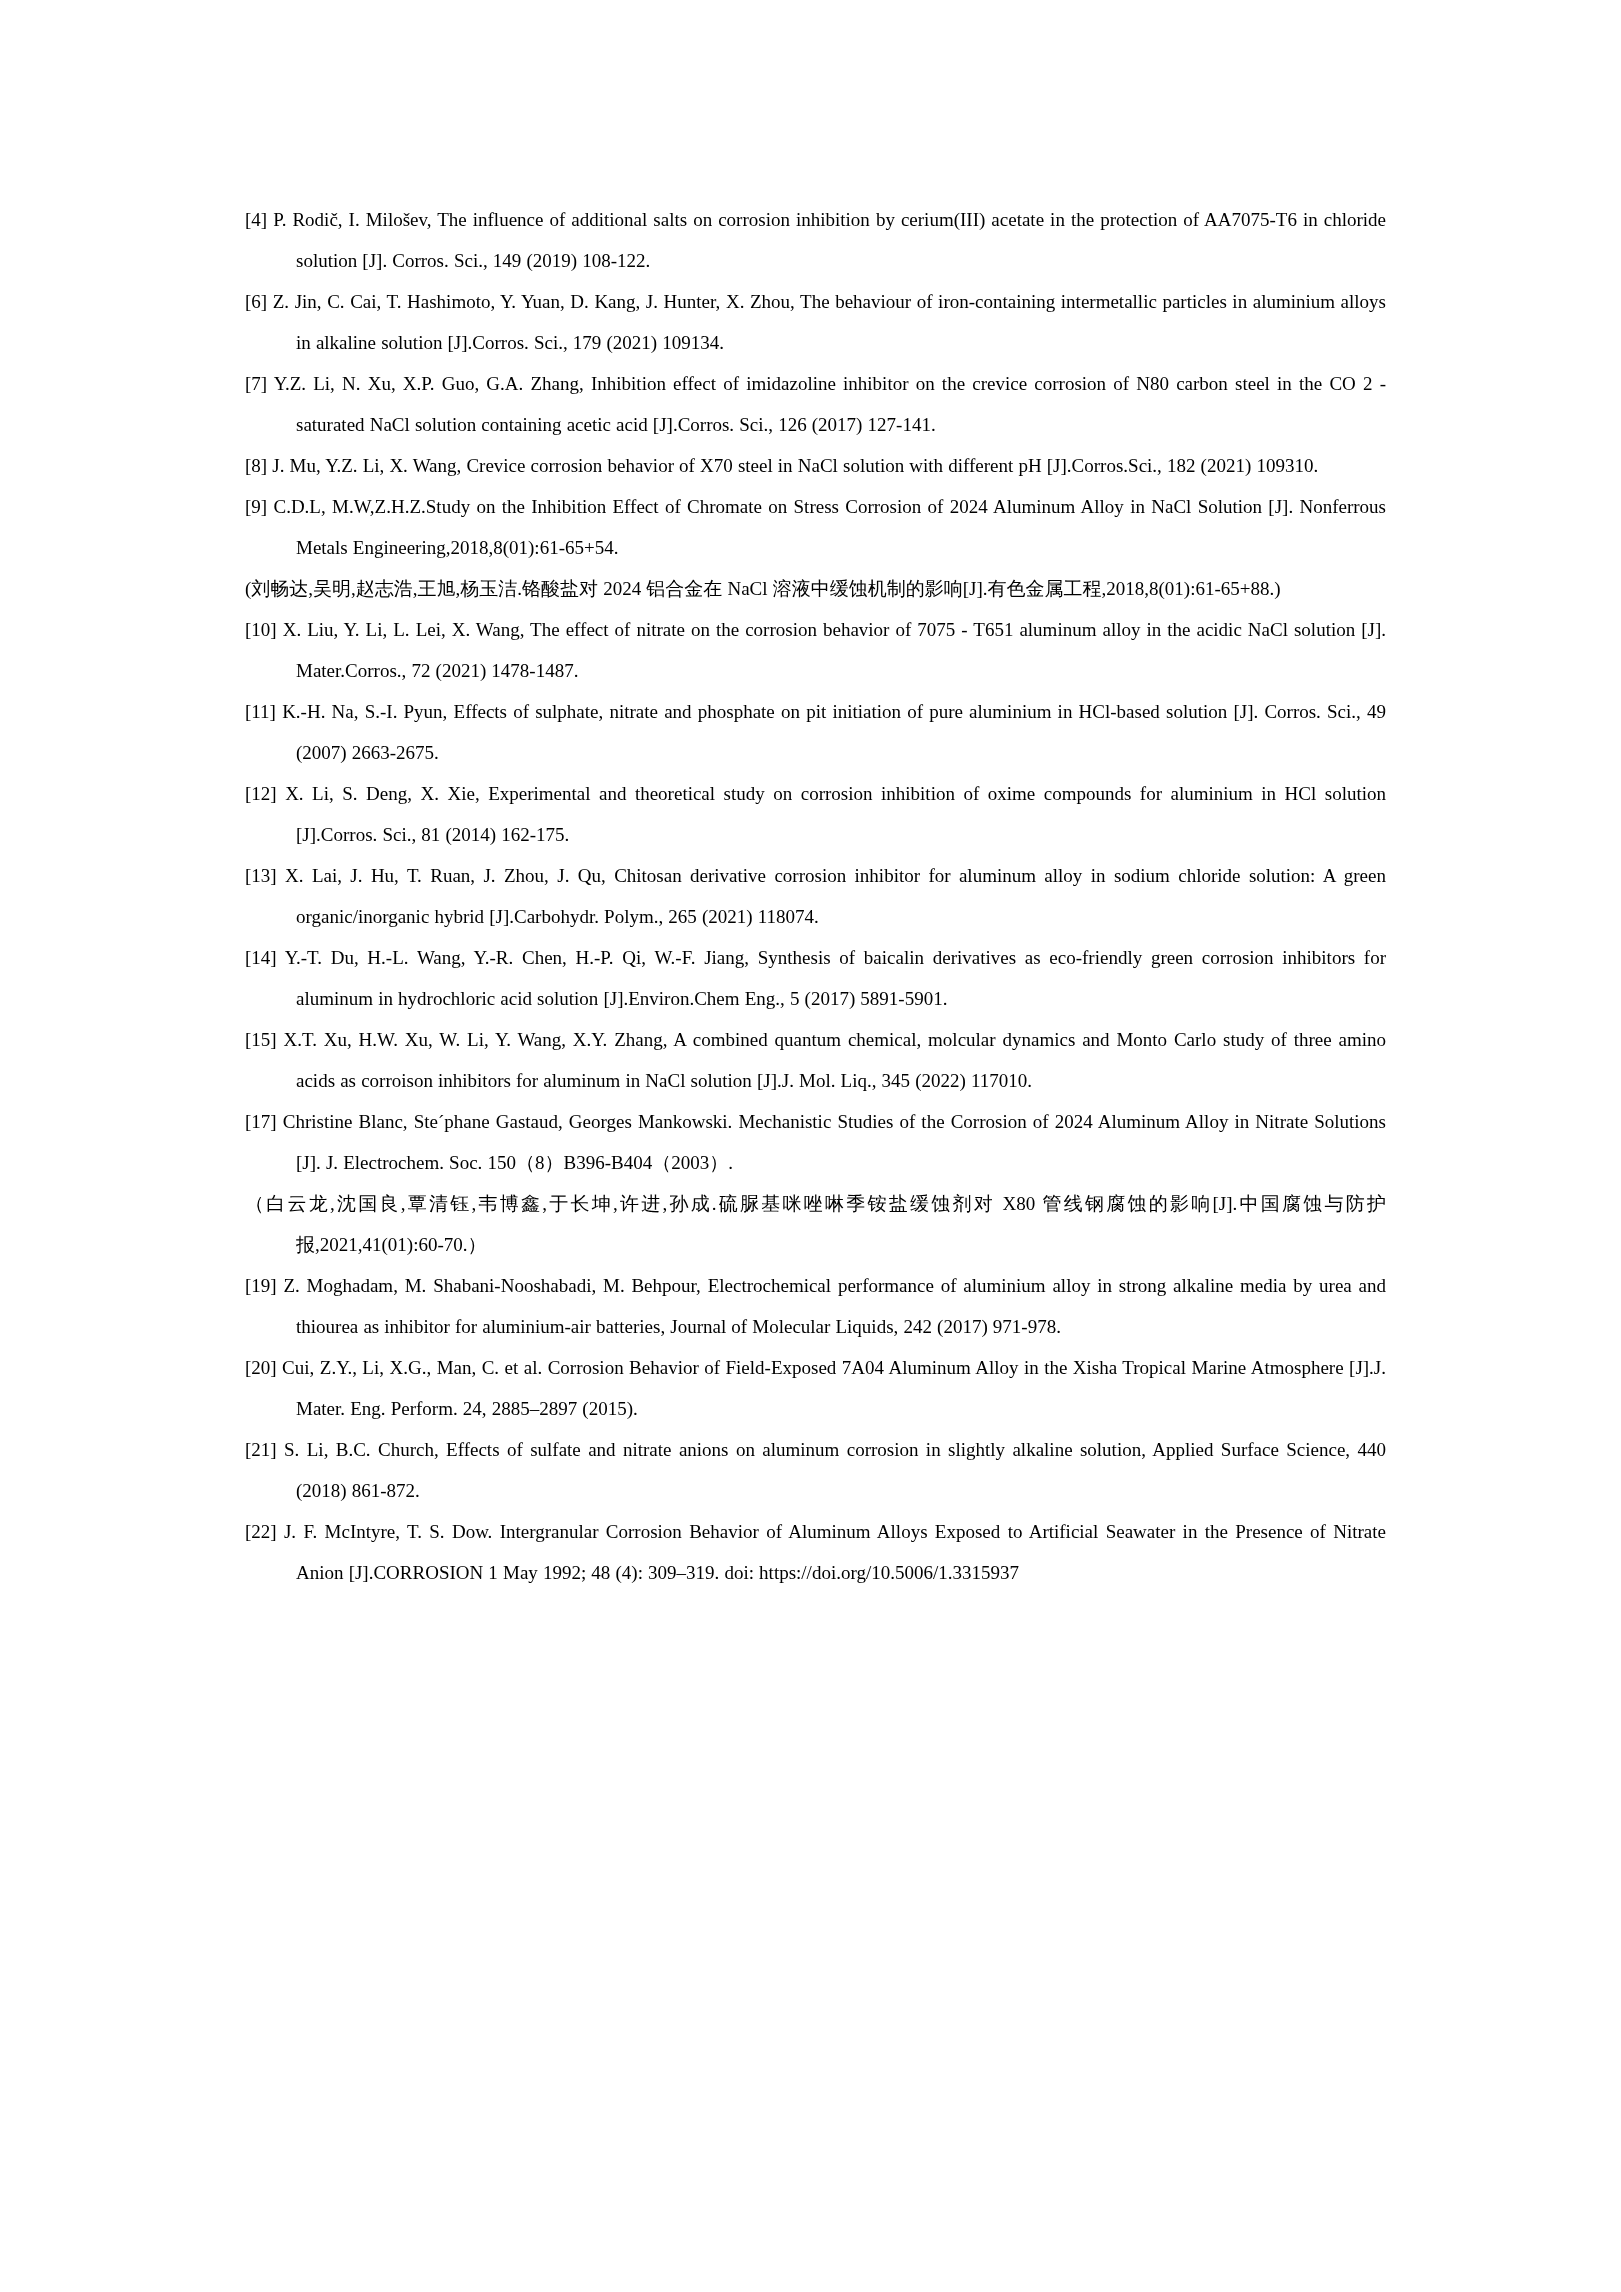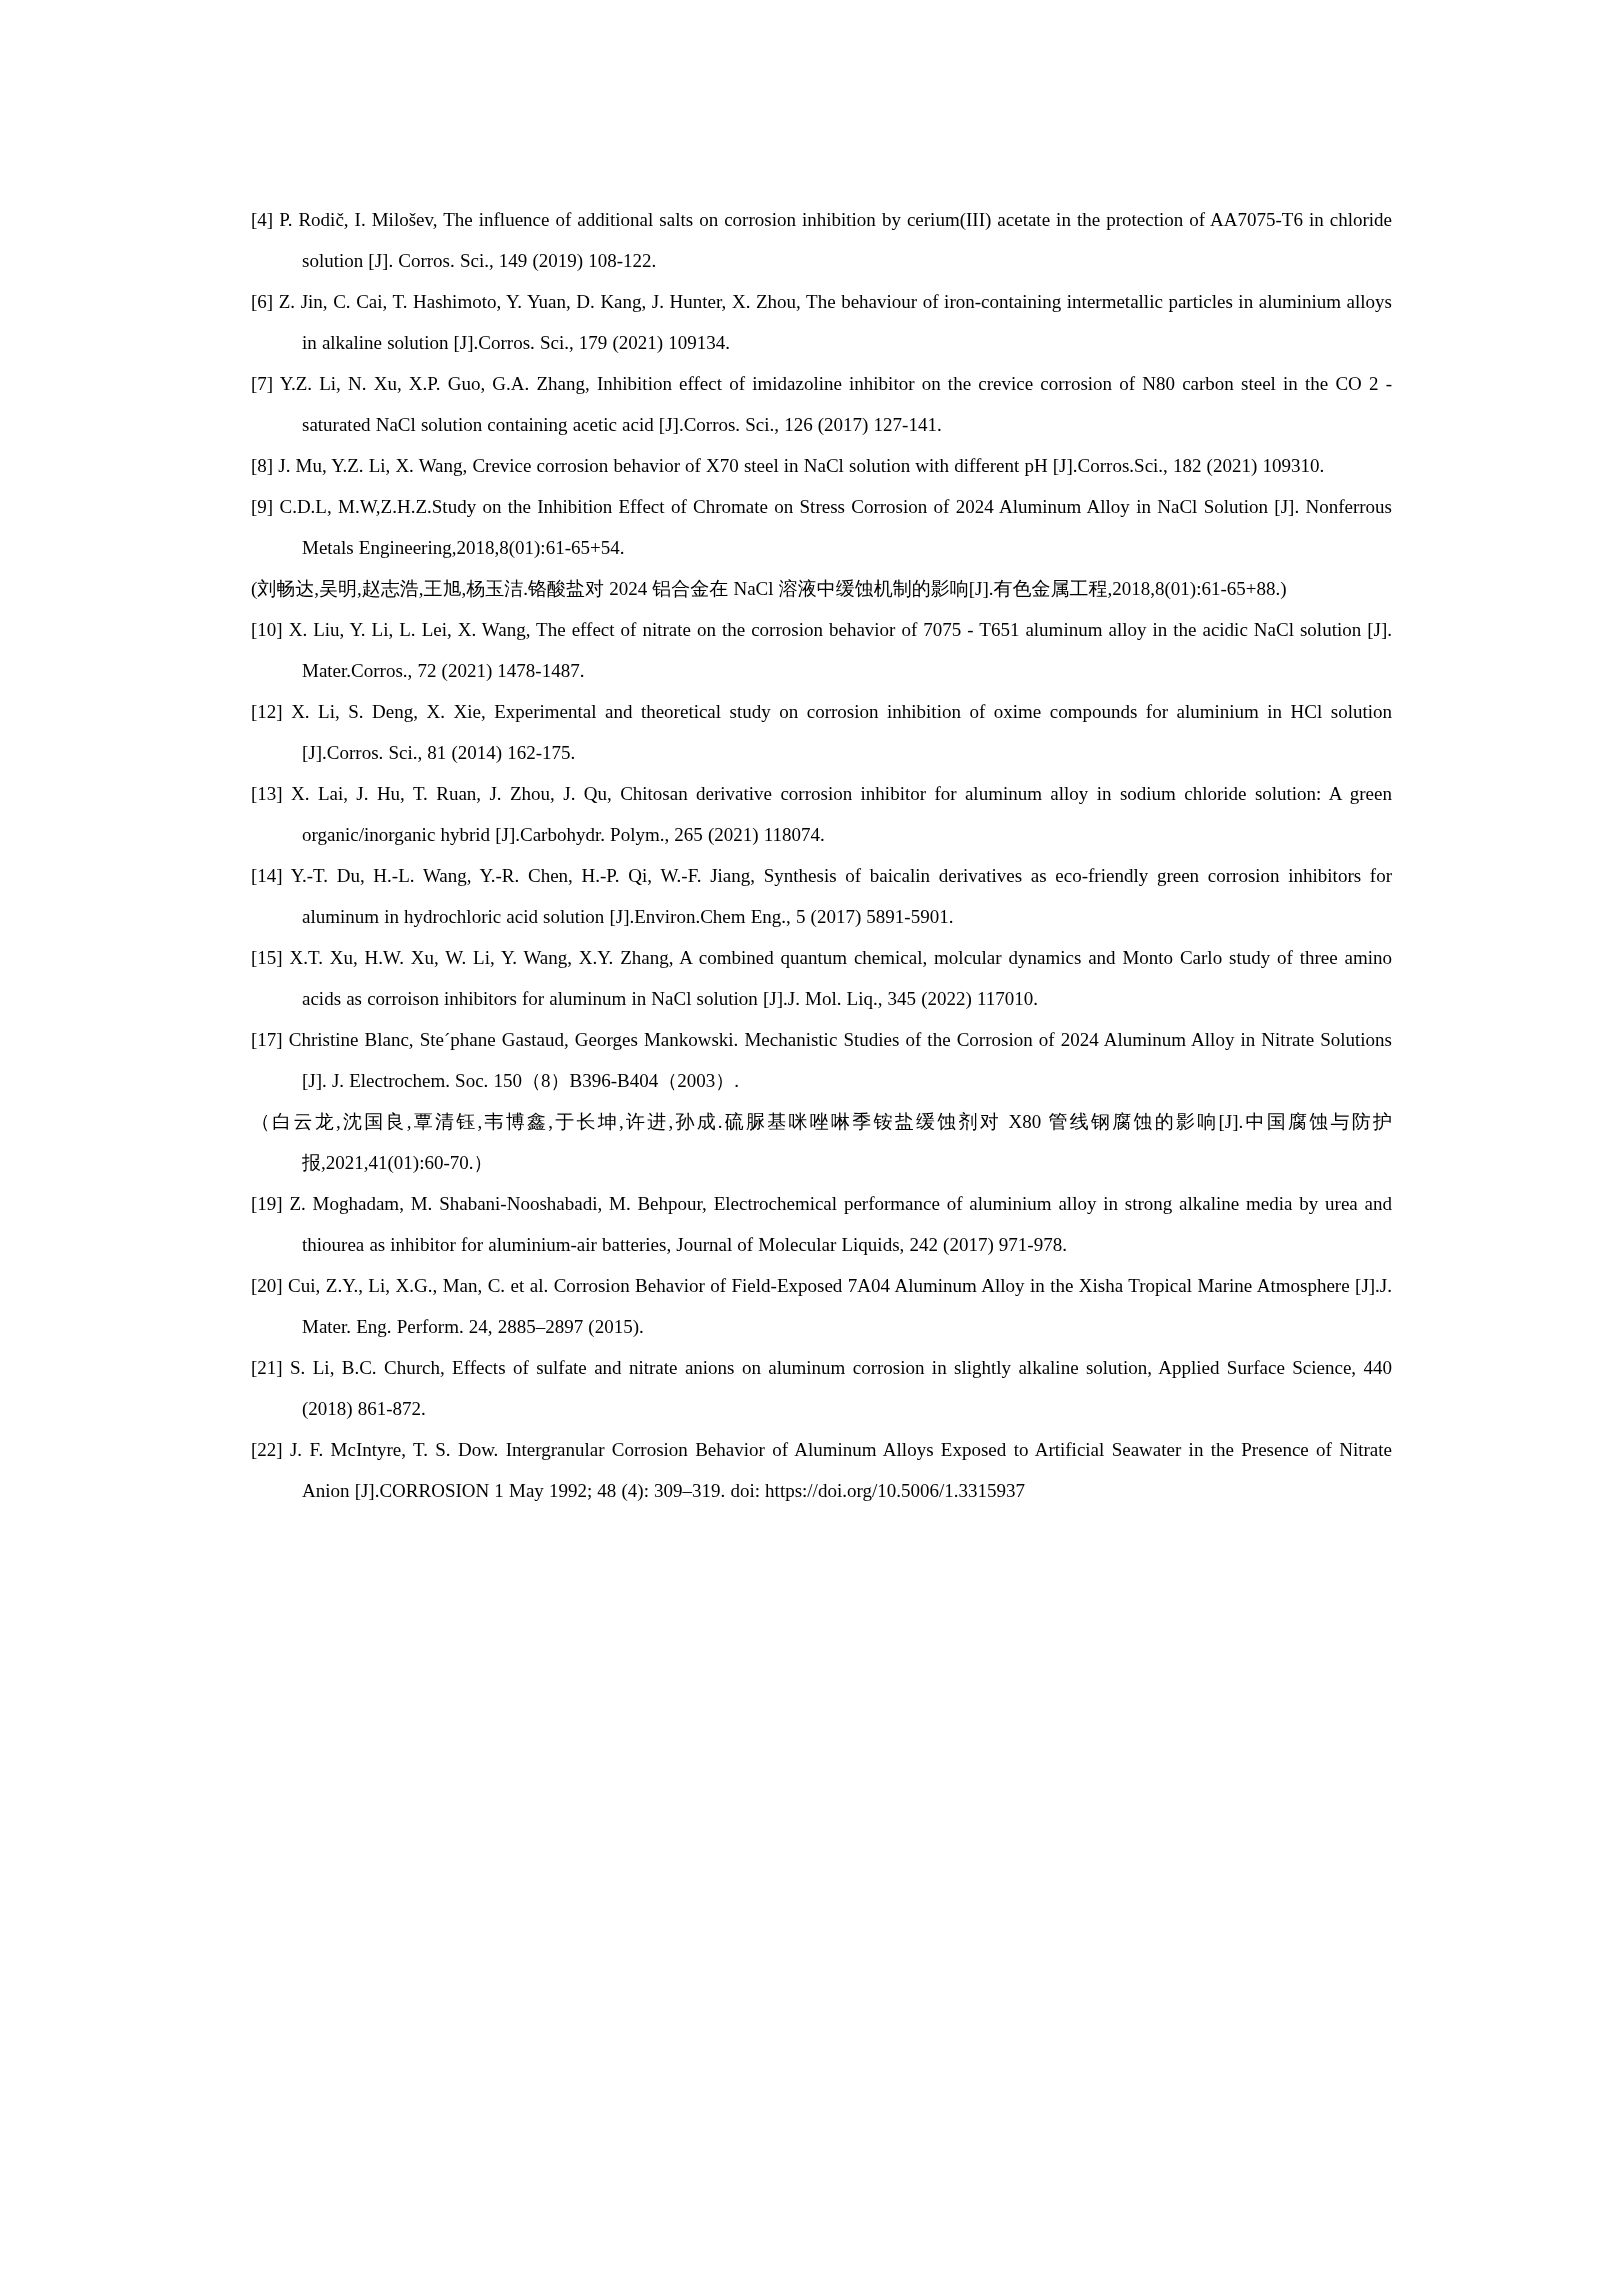--- a/index.html
+++ b/index.html
@@ -8,21 +8,20 @@
     background: #ffffff;
   }
   .page {
     position: relative;
     width: 1601px;
     height: 2293px;
     background: #ffffff;
     overflow: hidden;
     font-family: "Liberation Serif", "DejaVu Serif", serif;
     color: #000000;
-    margin-left: 6px;
   }
   .refs {
     position: absolute;
     left: 245px;
     top: 199px;
     width: 1141px;
     font-size: 19px;
     line-height: 41px;
     text-align: justify;
     text-justify: inter-word;
@@ -39,20 +38,21 @@
 
 <div class="page">
   <div class="refs">
     <p class="ref">[4] P. Rodič, I. Milošev, The influence of additional salts on corrosion inhibition by cerium(III) acetate in the protection of AA7075-T6 in chloride solution [J]. Corros. Sci., 149 (2019) 108-122.</p>
     <p class="ref">[6] Z. Jin, C. Cai, T. Hashimoto, Y. Yuan, D. Kang, J. Hunter, X. Zhou, The behaviour of iron-containing intermetallic particles in aluminium alloys in alkaline solution [J].Corros. Sci., 179 (2021) 109134.</p>
     <p class="ref">[7] Y.Z. Li, N. Xu, X.P. Guo, G.A. Zhang, Inhibition effect of imidazoline inhibitor on the crevice corrosion of N80 carbon steel in the CO 2 -saturated NaCl solution containing acetic acid [J].Corros. Sci., 126 (2017) 127-141.</p>
     <p class="ref">[8] J. Mu, Y.Z. Li, X. Wang, Crevice corrosion behavior of X70 steel in NaCl solution with different pH [J].Corros.Sci., 182 (2021) 109310.</p>
     <p class="ref">[9] C.D.L, M.W,Z.H.Z.Study on the Inhibition Effect of Chromate on Stress Corrosion of 2024 Aluminum Alloy in NaCl Solution [J]. Nonferrous Metals Engineering,2018,8(01):61-65+54.</p>
     <p class="ref">(刘畅达,吴明,赵志浩,王旭,杨玉洁.铬酸盐对 2024 铝合金在 NaCl 溶液中缓蚀机制的影响[J].有色金属工程,2018,8(01):61-65+88.)</p>
     <p class="ref">[10] X. Liu, Y. Li, L. Lei, X. Wang, The effect of nitrate on the corrosion behavior of 7075 - T651 aluminum alloy in the acidic NaCl solution [J]. Mater.Corros., 72 (2021) 1478-1487.</p>
+    <p class="ref">[11] K.-H. Na, S.-I. Pyun, Effects of sulphate, nitrate and phosphate on pit initiation of pure aluminium in HCl-based solution [J]. Corros. Sci., 49 (2007) 2663-2675.</p>
     <p class="ref">[12] X. Li, S. Deng, X. Xie, Experimental and theoretical study on corrosion inhibition of oxime compounds for aluminium in HCl solution [J].Corros. Sci., 81 (2014) 162-175.</p>
     <p class="ref">[13] X. Lai, J. Hu, T. Ruan, J. Zhou, J. Qu, Chitosan derivative corrosion inhibitor for aluminum alloy in sodium chloride solution: A green organic/inorganic hybrid [J].Carbohydr. Polym., 265 (2021) 118074.</p>
     <p class="ref">[14] Y.-T. Du, H.-L. Wang, Y.-R. Chen, H.-P. Qi, W.-F. Jiang, Synthesis of baicalin derivatives as eco-friendly green corrosion inhibitors for aluminum in hydrochloric acid solution [J].Environ.Chem Eng., 5 (2017) 5891-5901.</p>
     <p class="ref">[15] X.T. Xu, H.W. Xu, W. Li, Y. Wang, X.Y. Zhang, A combined quantum chemical, molcular dynamics and Monto Carlo study of three amino acids as corroison inhibitors for aluminum in NaCl solution [J].J. Mol. Liq., 345 (2022) 117010.</p>
     <p class="ref">[17] Christine Blanc, Ste´phane Gastaud, Georges Mankowski. Mechanistic Studies of the Corrosion of 2024 Aluminum Alloy in Nitrate Solutions [J]. J. Electrochem. Soc. 150（8）B396-B404（2003）.</p>
     <p class="ref">（白云龙,沈国良,覃清钰,韦博鑫,于长坤,许进,孙成.硫脲基咪唑啉季铵盐缓蚀剂对 X80 管线钢腐蚀的影响[J].中国腐蚀与防护报,2021,41(01):60-70.）</p>
     <p class="ref">[19] Z. Moghadam, M. Shabani-Nooshabadi, M. Behpour, Electrochemical performance of aluminium alloy in strong alkaline media by urea and thiourea as inhibitor for aluminium-air batteries, Journal of Molecular Liquids, 242 (2017) 971-978.</p>
     <p class="ref">[20] Cui, Z.Y., Li, X.G., Man, C. et al. Corrosion Behavior of Field-Exposed 7A04 Aluminum Alloy in the Xisha Tropical Marine Atmosphere [J].J. Mater. Eng. Perform. 24, 2885–2897 (2015).</p>
     <p class="ref">[21] S. Li, B.C. Church, Effects of sulfate and nitrate anions on aluminum corrosion in slightly alkaline solution, Applied Surface Science, 440 (2018) 861-872.</p>
     <p class="ref">[22] J. F. McIntyre, T. S. Dow. Intergranular Corrosion Behavior of Aluminum Alloys Exposed to Artificial Seawater in the Presence of Nitrate Anion [J].CORROSION 1 May 1992; 48 (4): 309–319. doi: https://doi.org/10.5006/1.3315937</p>

